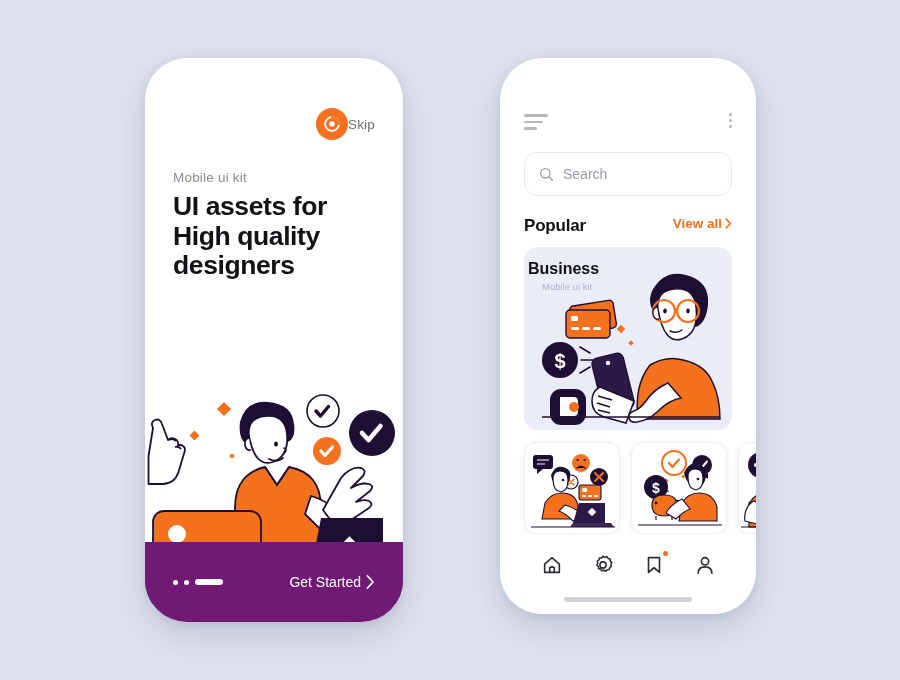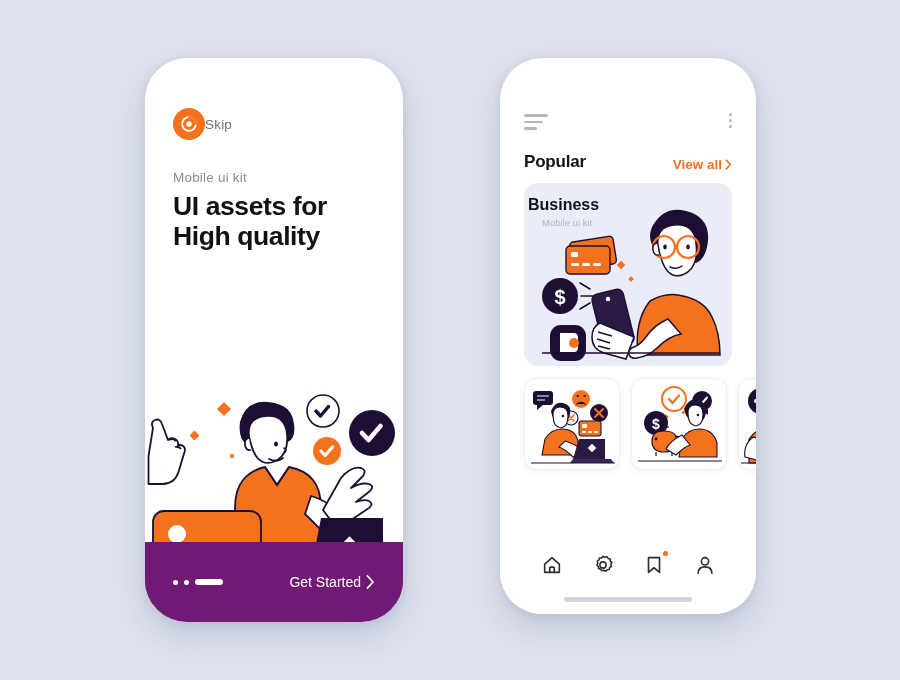--- a/index.html
+++ b/index.html
@@ -17,21 +17,21 @@
     background: #ffffff;
     border-radius: 42px;
     box-shadow: 0 14px 34px rgba(60,70,110,.18), 0 2px 8px rgba(60,70,110,.10);
     overflow: hidden;
   }
   #phone-left  { left: 145px; top: 58px; width: 258px; height: 564px; }
   #phone-right { left: 500px; top: 58px; width: 256px; height: 556px; }
 
   
   .l-top { padding: 50px 28px 0 28px; }
-  .l-row { display: flex; align-items: center; justify-content: flex-start; }
+  .l-row { display: flex; align-items: center; justify-content: flex-end; }
   .logo {
     width: 32px; height: 32px; border-radius: 50%;
     background: #f4711e; display: flex; align-items: center; justify-content: center;
   }
   .skip { font-size: 13.5px; color: #6e6e76; letter-spacing: .2px; }
   .kicker { margin-top: 30px; font-size: 13.5px; color: #8c8c95; letter-spacing: .2px; }
   .headline {
     margin-top: 7px; font-size: 26.5px; line-height: 1.12; font-weight: 700;
     color: #111116; letter-spacing: -.4px;
   }
@@ -63,21 +63,21 @@
   .kebab { display: flex; flex-direction: column; gap: 3px; align-items: center; padding-top: 3px; }
   .kebab i { width: 3px; height: 3px; border-radius: 50%; background: #b6b6bd; }
 
   .search {
     margin-top: 20px; height: 44px; border: 1px solid #e7e7ed; border-radius: 13px;
     display: flex; align-items: center; gap: 9px; padding: 0 14px; background: #fff;
   }
   .search-ph { font-size: 14px; color: #9a9aa4; }
 
   .sec-head {
-    margin-top: 20px; display: flex; align-items: flex-end; justify-content: space-between;
+    margin-top: 20px; display: flex; align-items: flex-start; justify-content: space-between;
   }
   .sec-title { font-size: 17px; font-weight: 700; color: #111116; letter-spacing: -.2px; }
   .view-all { font-size: 13.5px; font-weight: 600; color: #f4711e; display: flex; align-items: center; gap: 3px; margin-left: 40px; }
 
   .big-card {
     margin-top: 11px; height: 183px; border-radius: 14px; background: #eaecf7;
     position: relative; overflow: hidden;
   }
   .bc-title { position: absolute; left: 4px; top: 13px; font-size: 16px; font-weight: 700; color: #111116; }
   .bc-sub   { position: absolute; left: 18px; top: 34px; font-size: 9.5px; color: #b2b4c4; }
@@ -119,20 +119,21 @@
           </svg>
         </div>
         <div class="skip">Skip</div>
       </div>
 
       <div class="kicker">Mobile ui kit</div>
 
       <div class="headline">
         <div>UI assets for</div>
         <div>High quality</div>
+        <div>designers</div>
       </div>
     </div>
 
     <div class="illo">
       <svg width="258" height="228" viewBox="0 0 258 228">
         <defs>
           <clipPath id="clipIllo">
               <rect x="0" y="0" width="258" height="228"></rect>
             </clipPath>
         </defs>
@@ -227,20 +228,27 @@
           <i></i>
           <i></i>
         </div>
         <div class="kebab">
           <i></i>
           <i></i>
           <i></i>
         </div>
       </div>
 
+      <div class="search">
+        <svg width="15" height="15" viewBox="0 0 18 18">
+          <circle cx="7.6" cy="7.6" r="5.6" fill="none" stroke="#9a9aa4" stroke-width="1.6"></circle>
+          <path d="M11.8 11.8 L16 16" stroke="#9a9aa4" stroke-width="1.6" stroke-linecap="round"></path>
+        </svg>
+        <span class="search-ph">Search</span>
+      </div>
 
       <div class="sec-head">
         <span class="sec-title">Popular</span>
         <span class="view-all">
           <span>View all</span>
           <svg width="7" height="11" viewBox="0 0 8 12">
             <path d="M1.4 1 L6.2 6 L1.4 11" fill="none" stroke="#f4711e" stroke-width="1.8" stroke-linecap="round" stroke-linejoin="round"></path>
           </svg>
         </span>
       </div>

